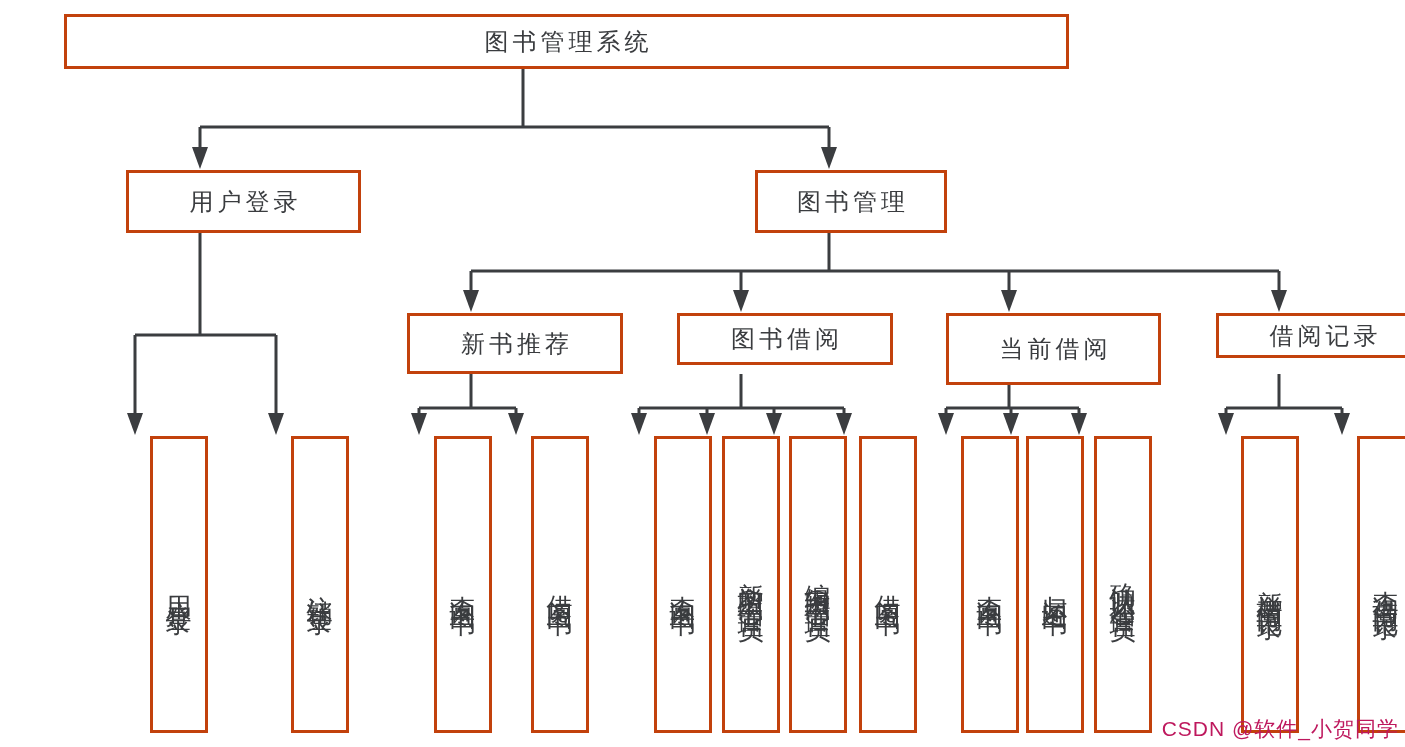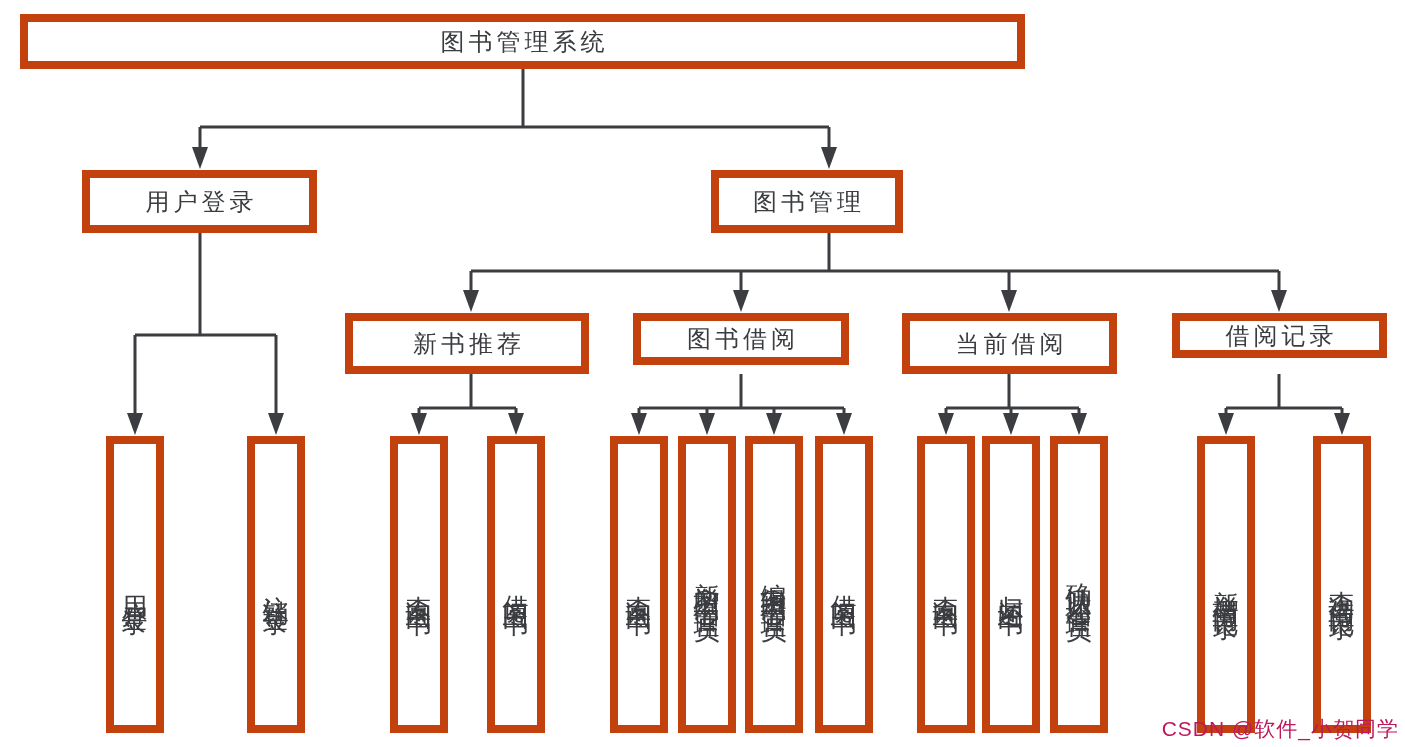--- a/index.html
+++ b/index.html
@@ -17,26 +17,27 @@
   }
   #wires {
     position: absolute;
     left: 0;
     top: 0;
     z-index: 0;
   }
   .node {
     position: absolute;
     box-sizing: border-box;
-    border: 8px solid #c2410c;
+    border: 3px solid #c2410c;
     background: #ffffff;
     display: flex;
     align-items: center;
     justify-content: center;
     z-index: 1;
+    margin-left: 44px;
   }
   .node .lbl {
     color: #3a3c3f;
     font-size: 24px;
     letter-spacing: 4px;
     white-space: nowrap;
     text-indent: 4px; 
   }
   .node.root .lbl { font-size: 24px; }
   .node.vert .lbl {
@@ -45,23 +46,23 @@
     font-size: 26px;
     letter-spacing: 5px;
     line-height: 1;
     text-indent: 0;
     white-space: nowrap;
   }
   
   .root   { left: 20px;   top: 14px;  width: 1005px; height: 55px; }
   .b-user { left: 82px;   top: 170px; width: 235px;  height: 63px; }
   .b-mgmt { left: 711px;  top: 170px; width: 192px;  height: 63px; }
-  .g-new  { left: 345px;  top: 313px; width: 244px;  height: 61px; }
+  .g-new  { left: 363px;  top: 313px; width: 216px;  height: 61px; }
   .g-bor  { left: 633px;  top: 313px; width: 216px;  height: 52px; }
-  .g-cur  { left: 902px;  top: 313px; width: 215px;  height: 61px; }
+  .g-cur  { left: 902px;  top: 313px; width: 215px;  height: 72px; }
   .g-rec  { left: 1172px; top: 313px; width: 215px;  height: 45px; }
   .leaf   { top: 436px; width: 58px; height: 297px; }
   .l1  { left: 106px; }
   .l2  { left: 247px; }
   .l3  { left: 390px; }
   .l4  { left: 487px; }
   .l5  { left: 610px; }
   .l6  { left: 678px; }
   .l7  { left: 745px; }
   .l8  { left: 815px; }

